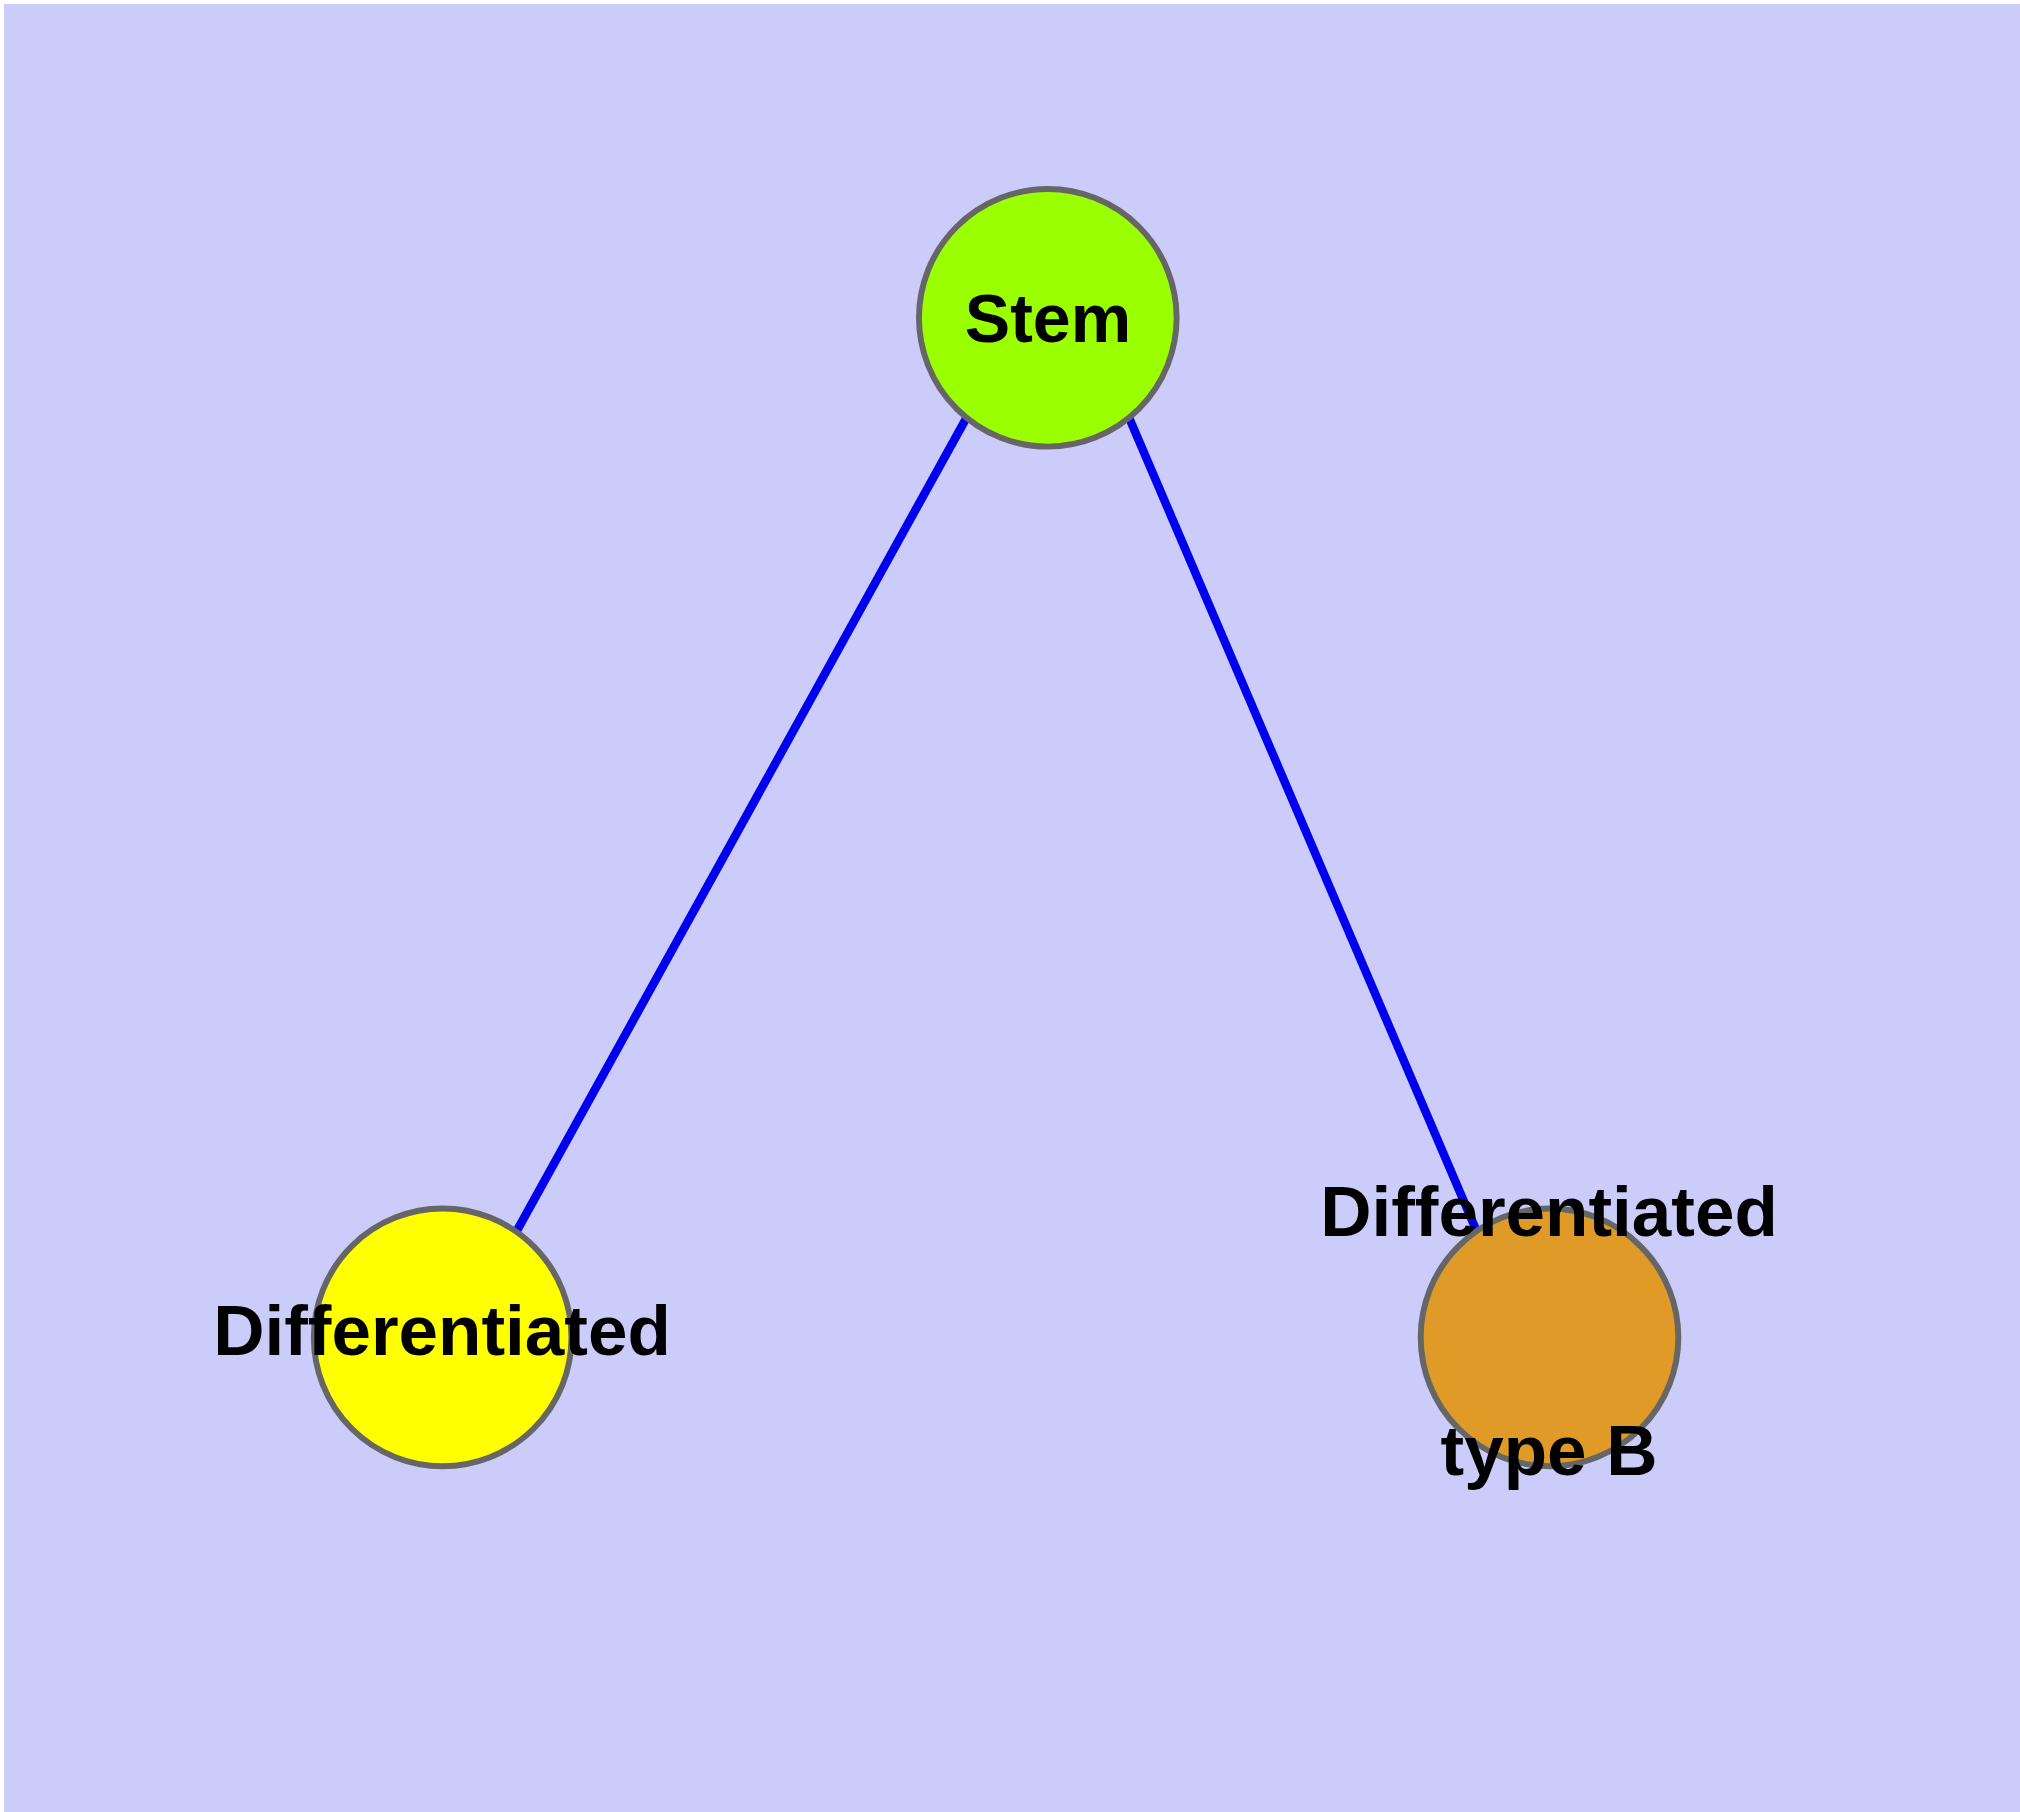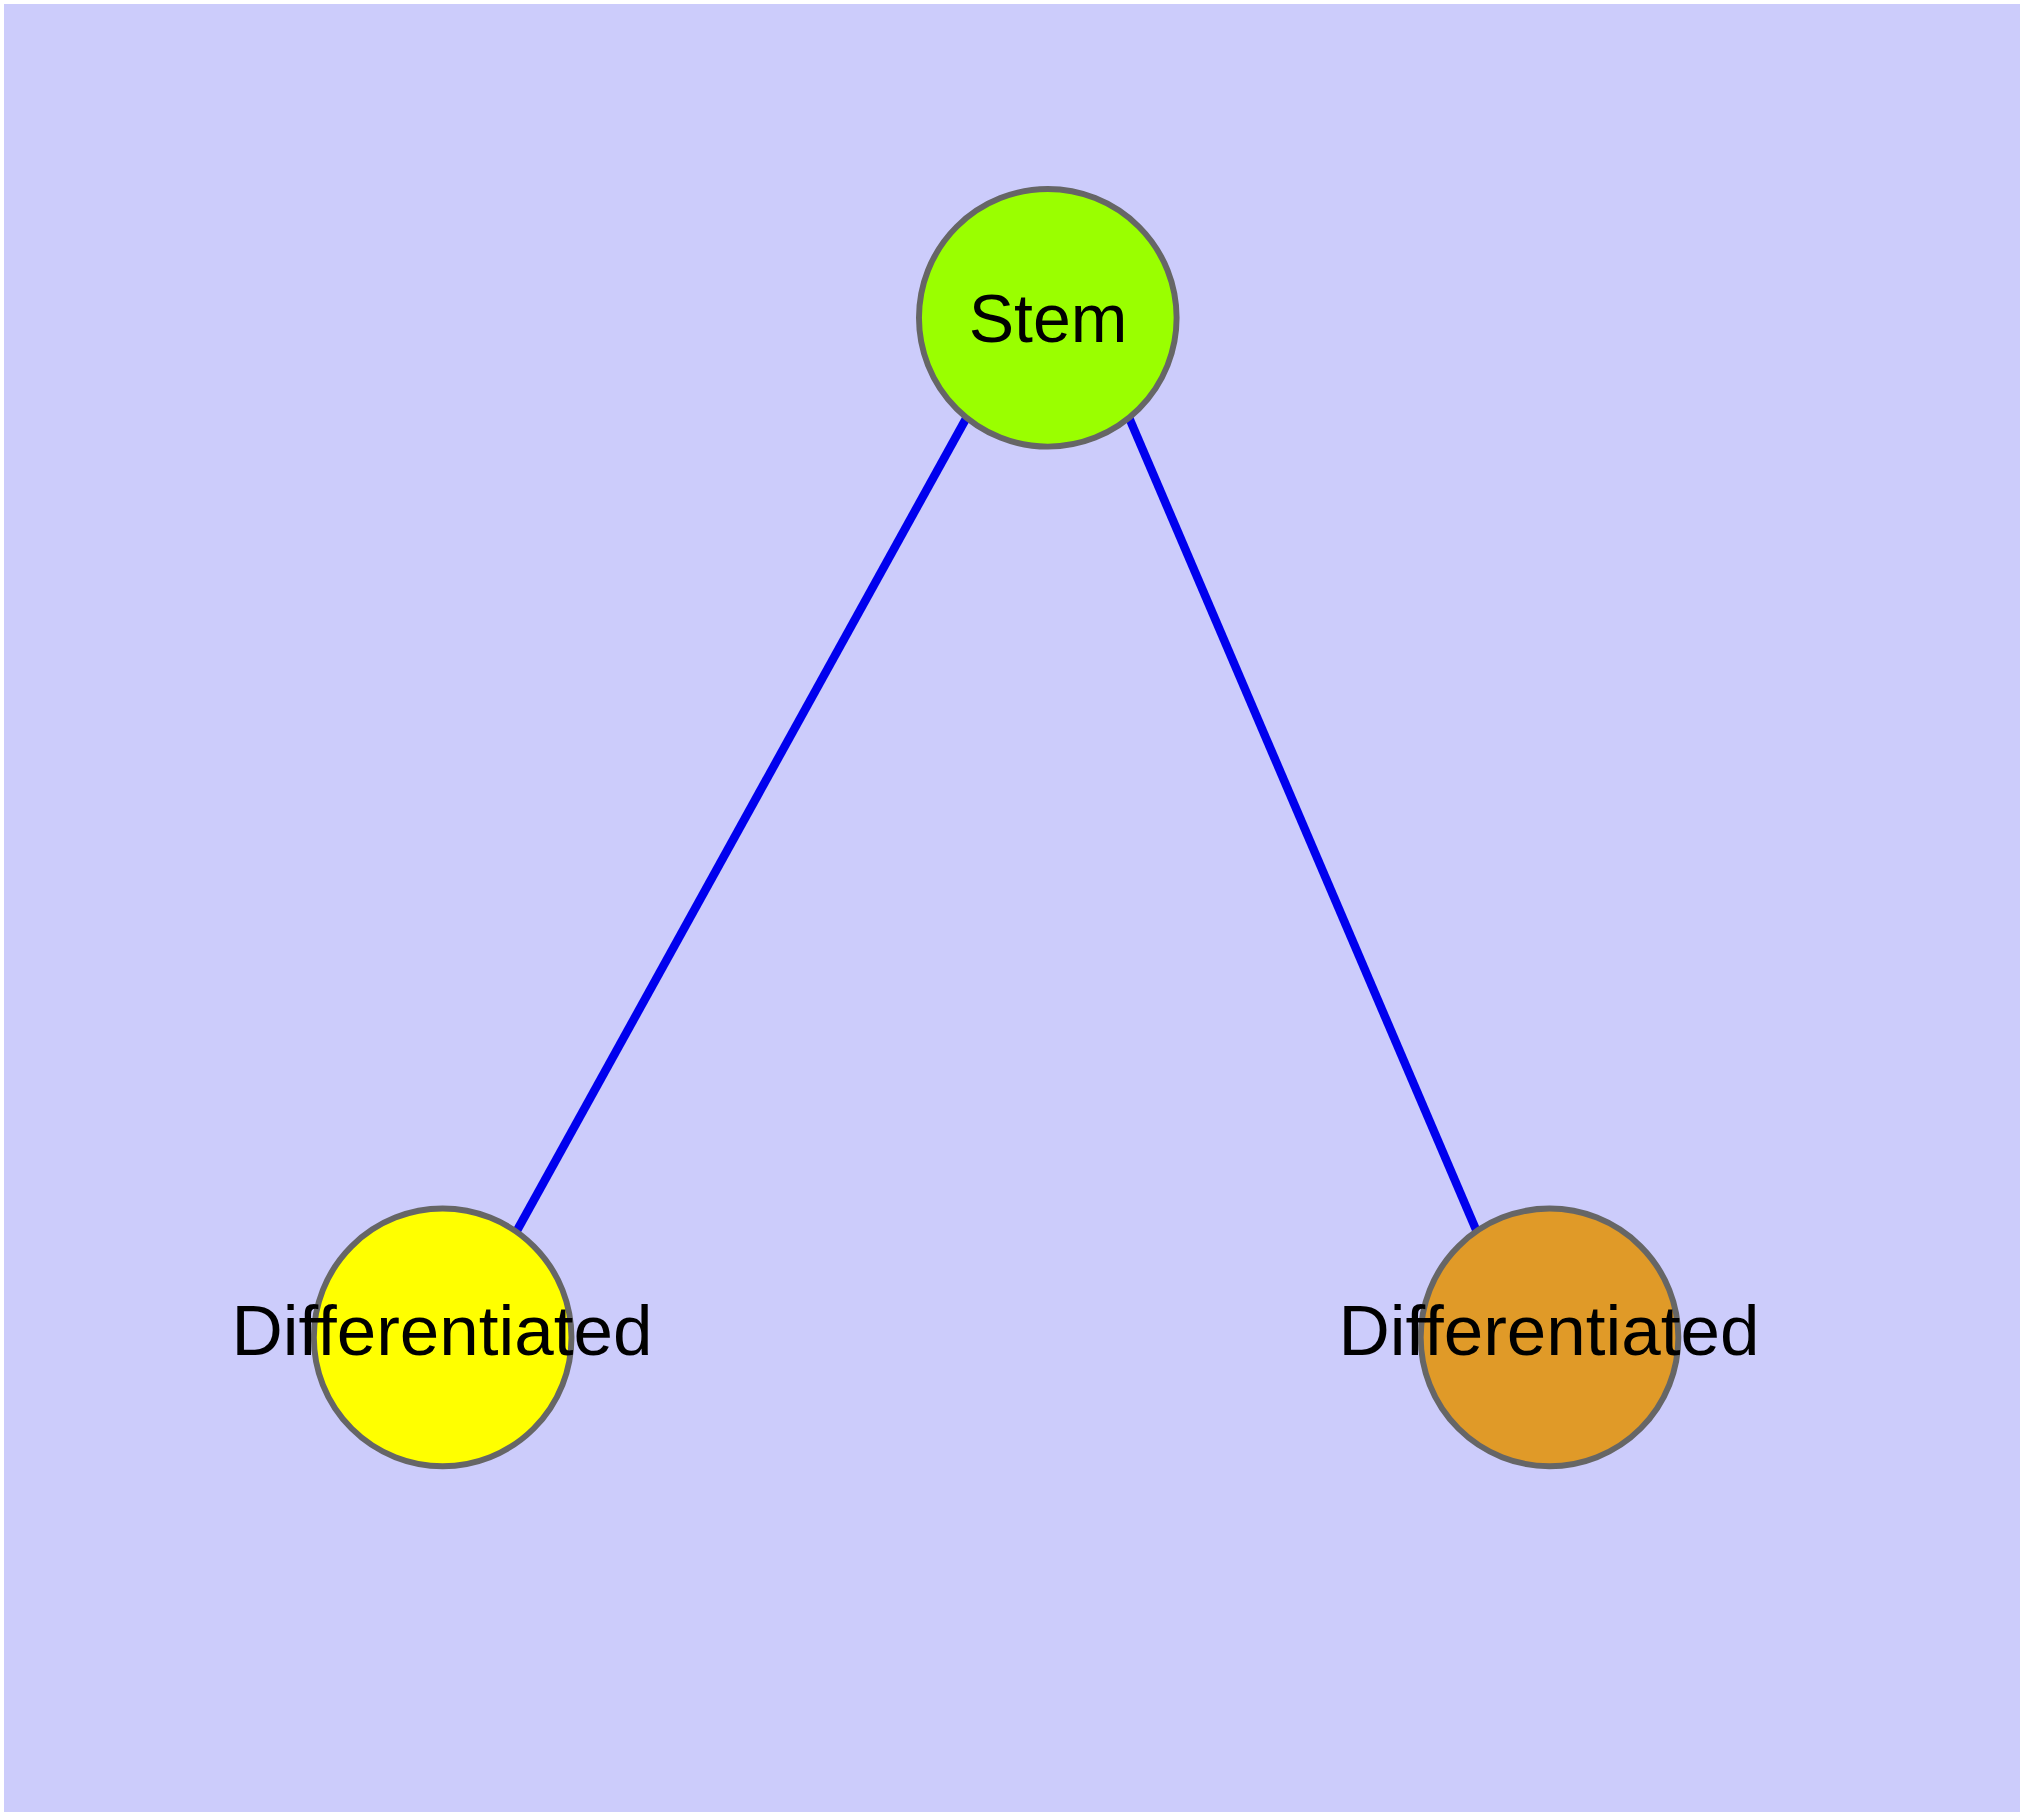--- a/index.html
+++ b/index.html
@@ -25,21 +25,21 @@
   #graph-svg {
     position: absolute;
     left: 0;
     top: 0;
     width: 2021px;
     height: 1812px;
   }
   .node-label {
     position: absolute;
     font-family: "Liberation Sans", "DejaVu Sans", sans-serif;
-    font-weight: normal;
+    font-weight: bold;
     color: #000000;
     text-align: center;
     line-height: 1.12;
     white-space: pre;
     pointer-events: none;
     transform: translate(-50%, -50%);
   }
   .label-stem {
     font-size: 68px;
   }
@@ -70,16 +70,17 @@
   </svg>
 
   <div class="node-label label-stem" style="left:1048px; top:318px;">Stem</div>
 
   <div class="node-label label-diff" style="left:442px; top:1331px;">
     <div>Differentiated</div>
   </div>
 
   <div class="node-label label-diff" style="left:1549px; top:1331px;">
     <div>Differentiated</div>
+    <div>type B</div>
   </div>
 
 </div>
 
 
 </body></html>

